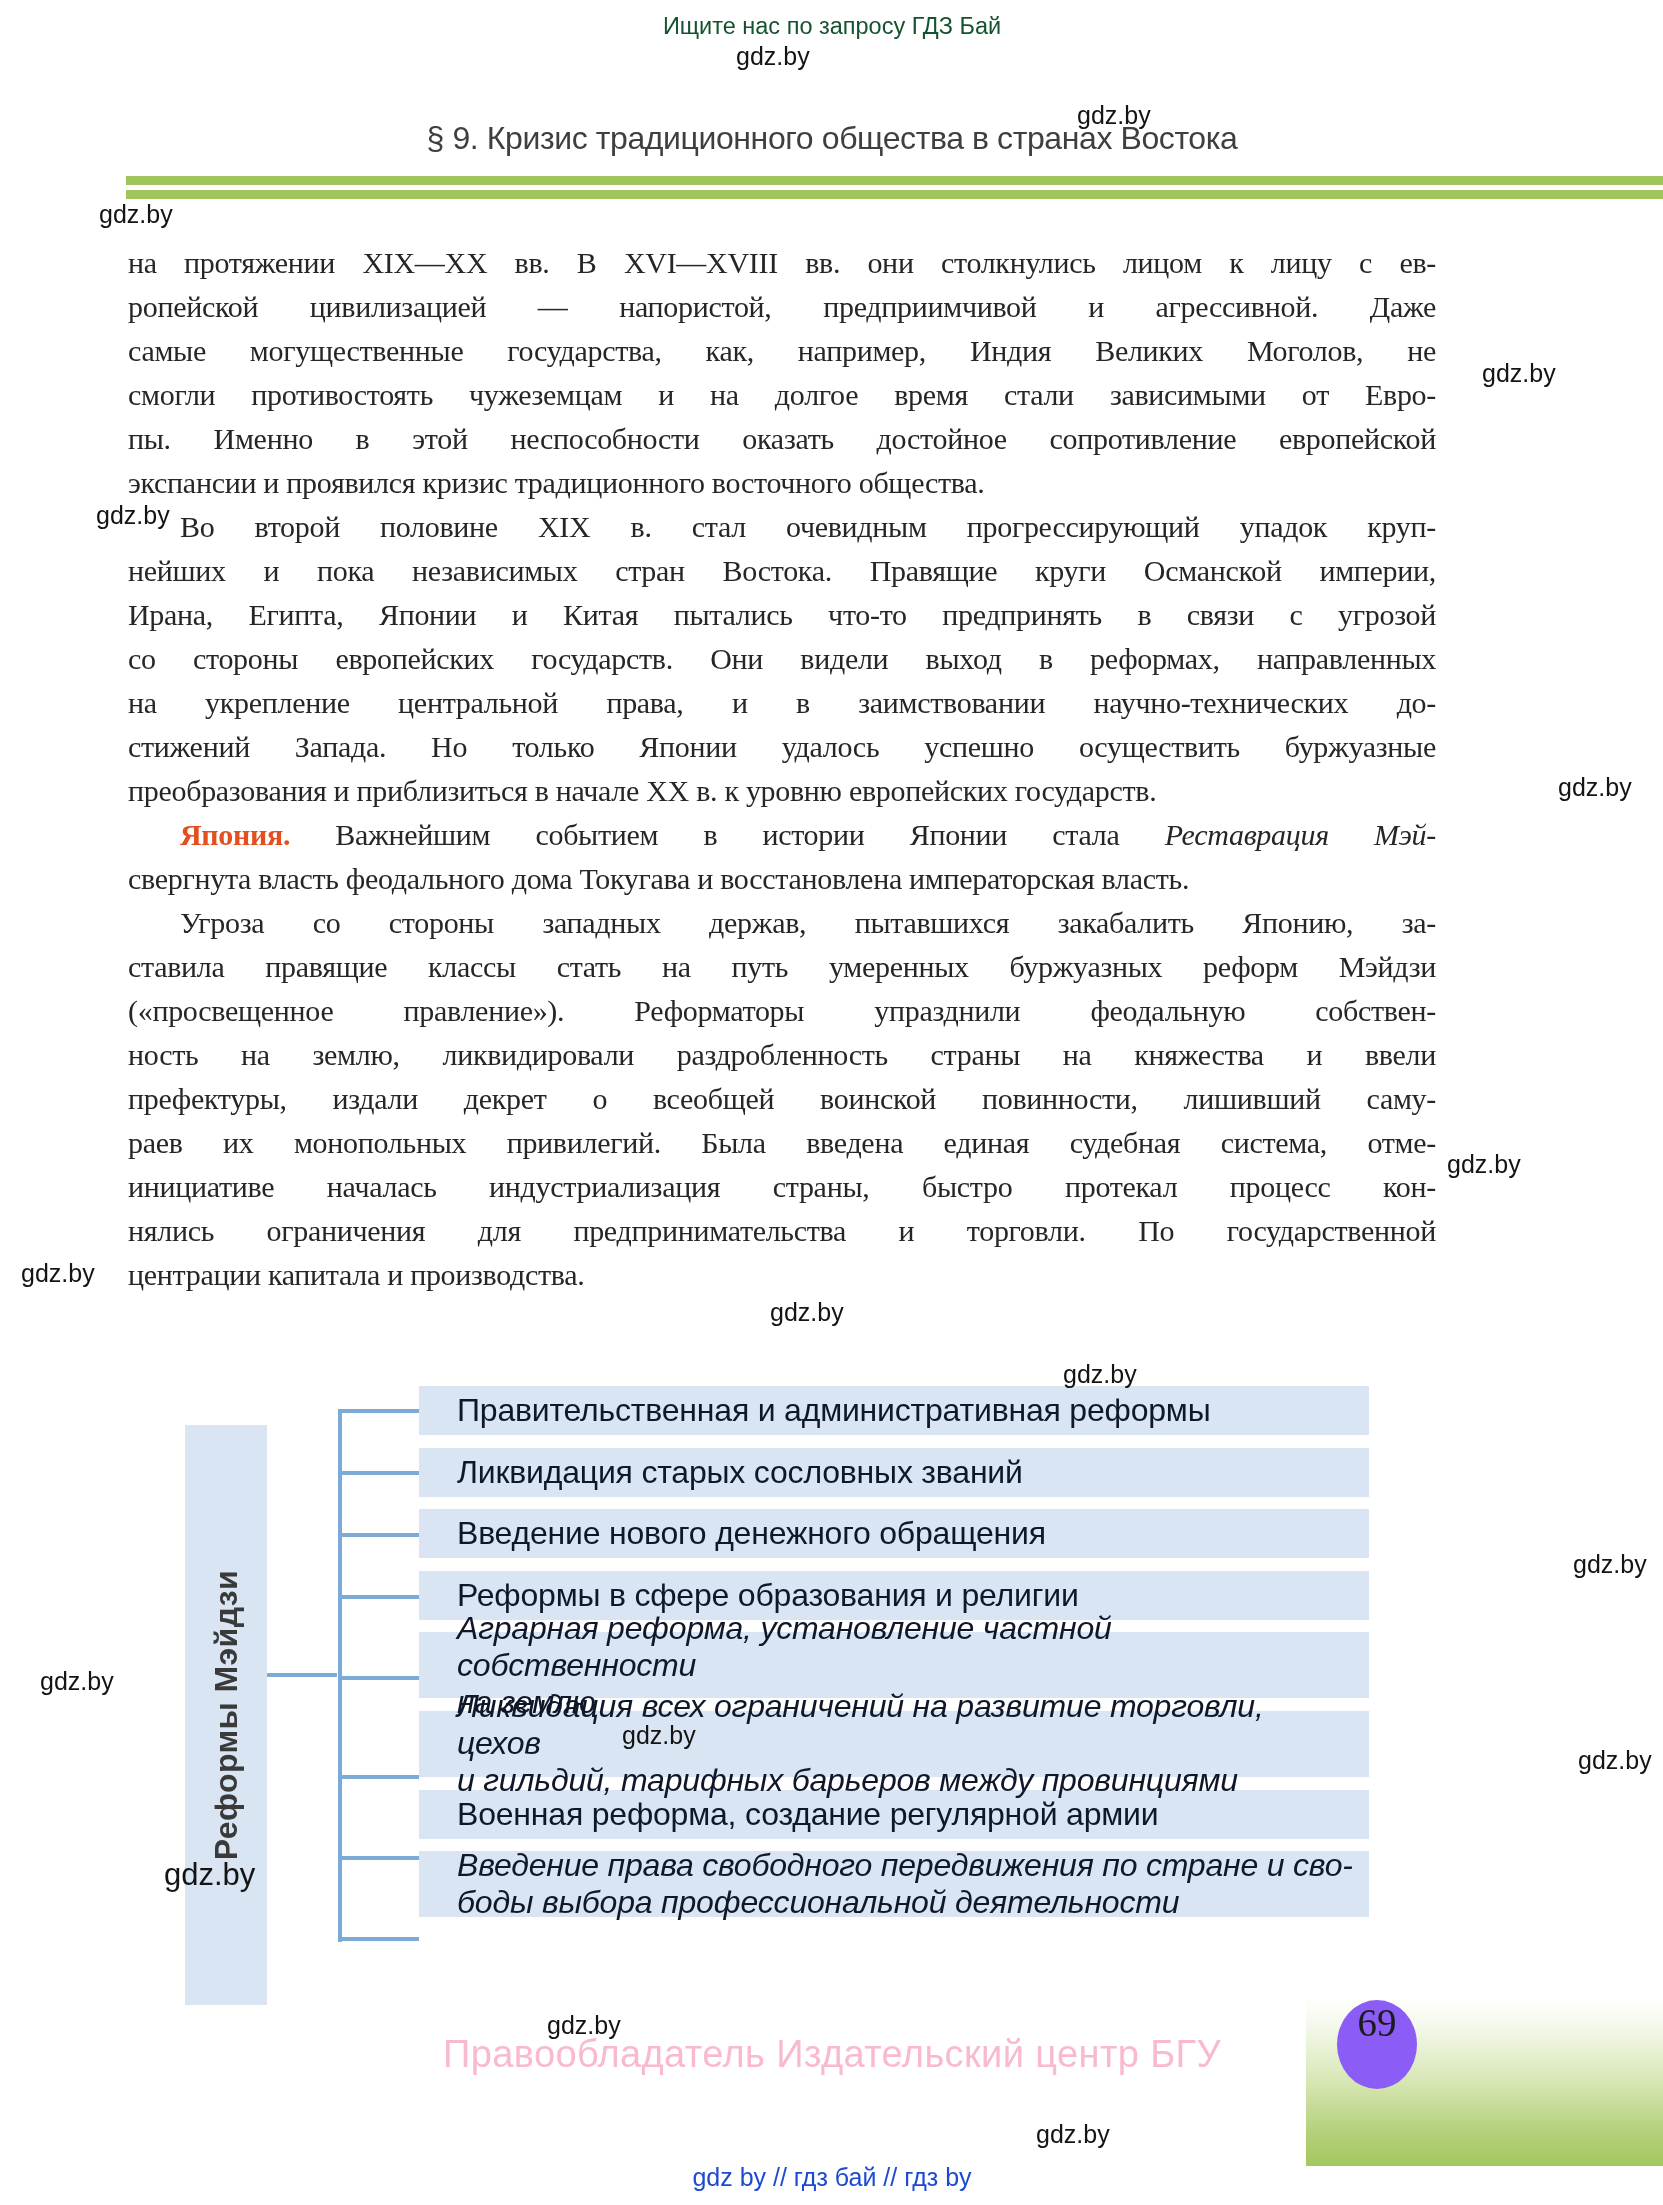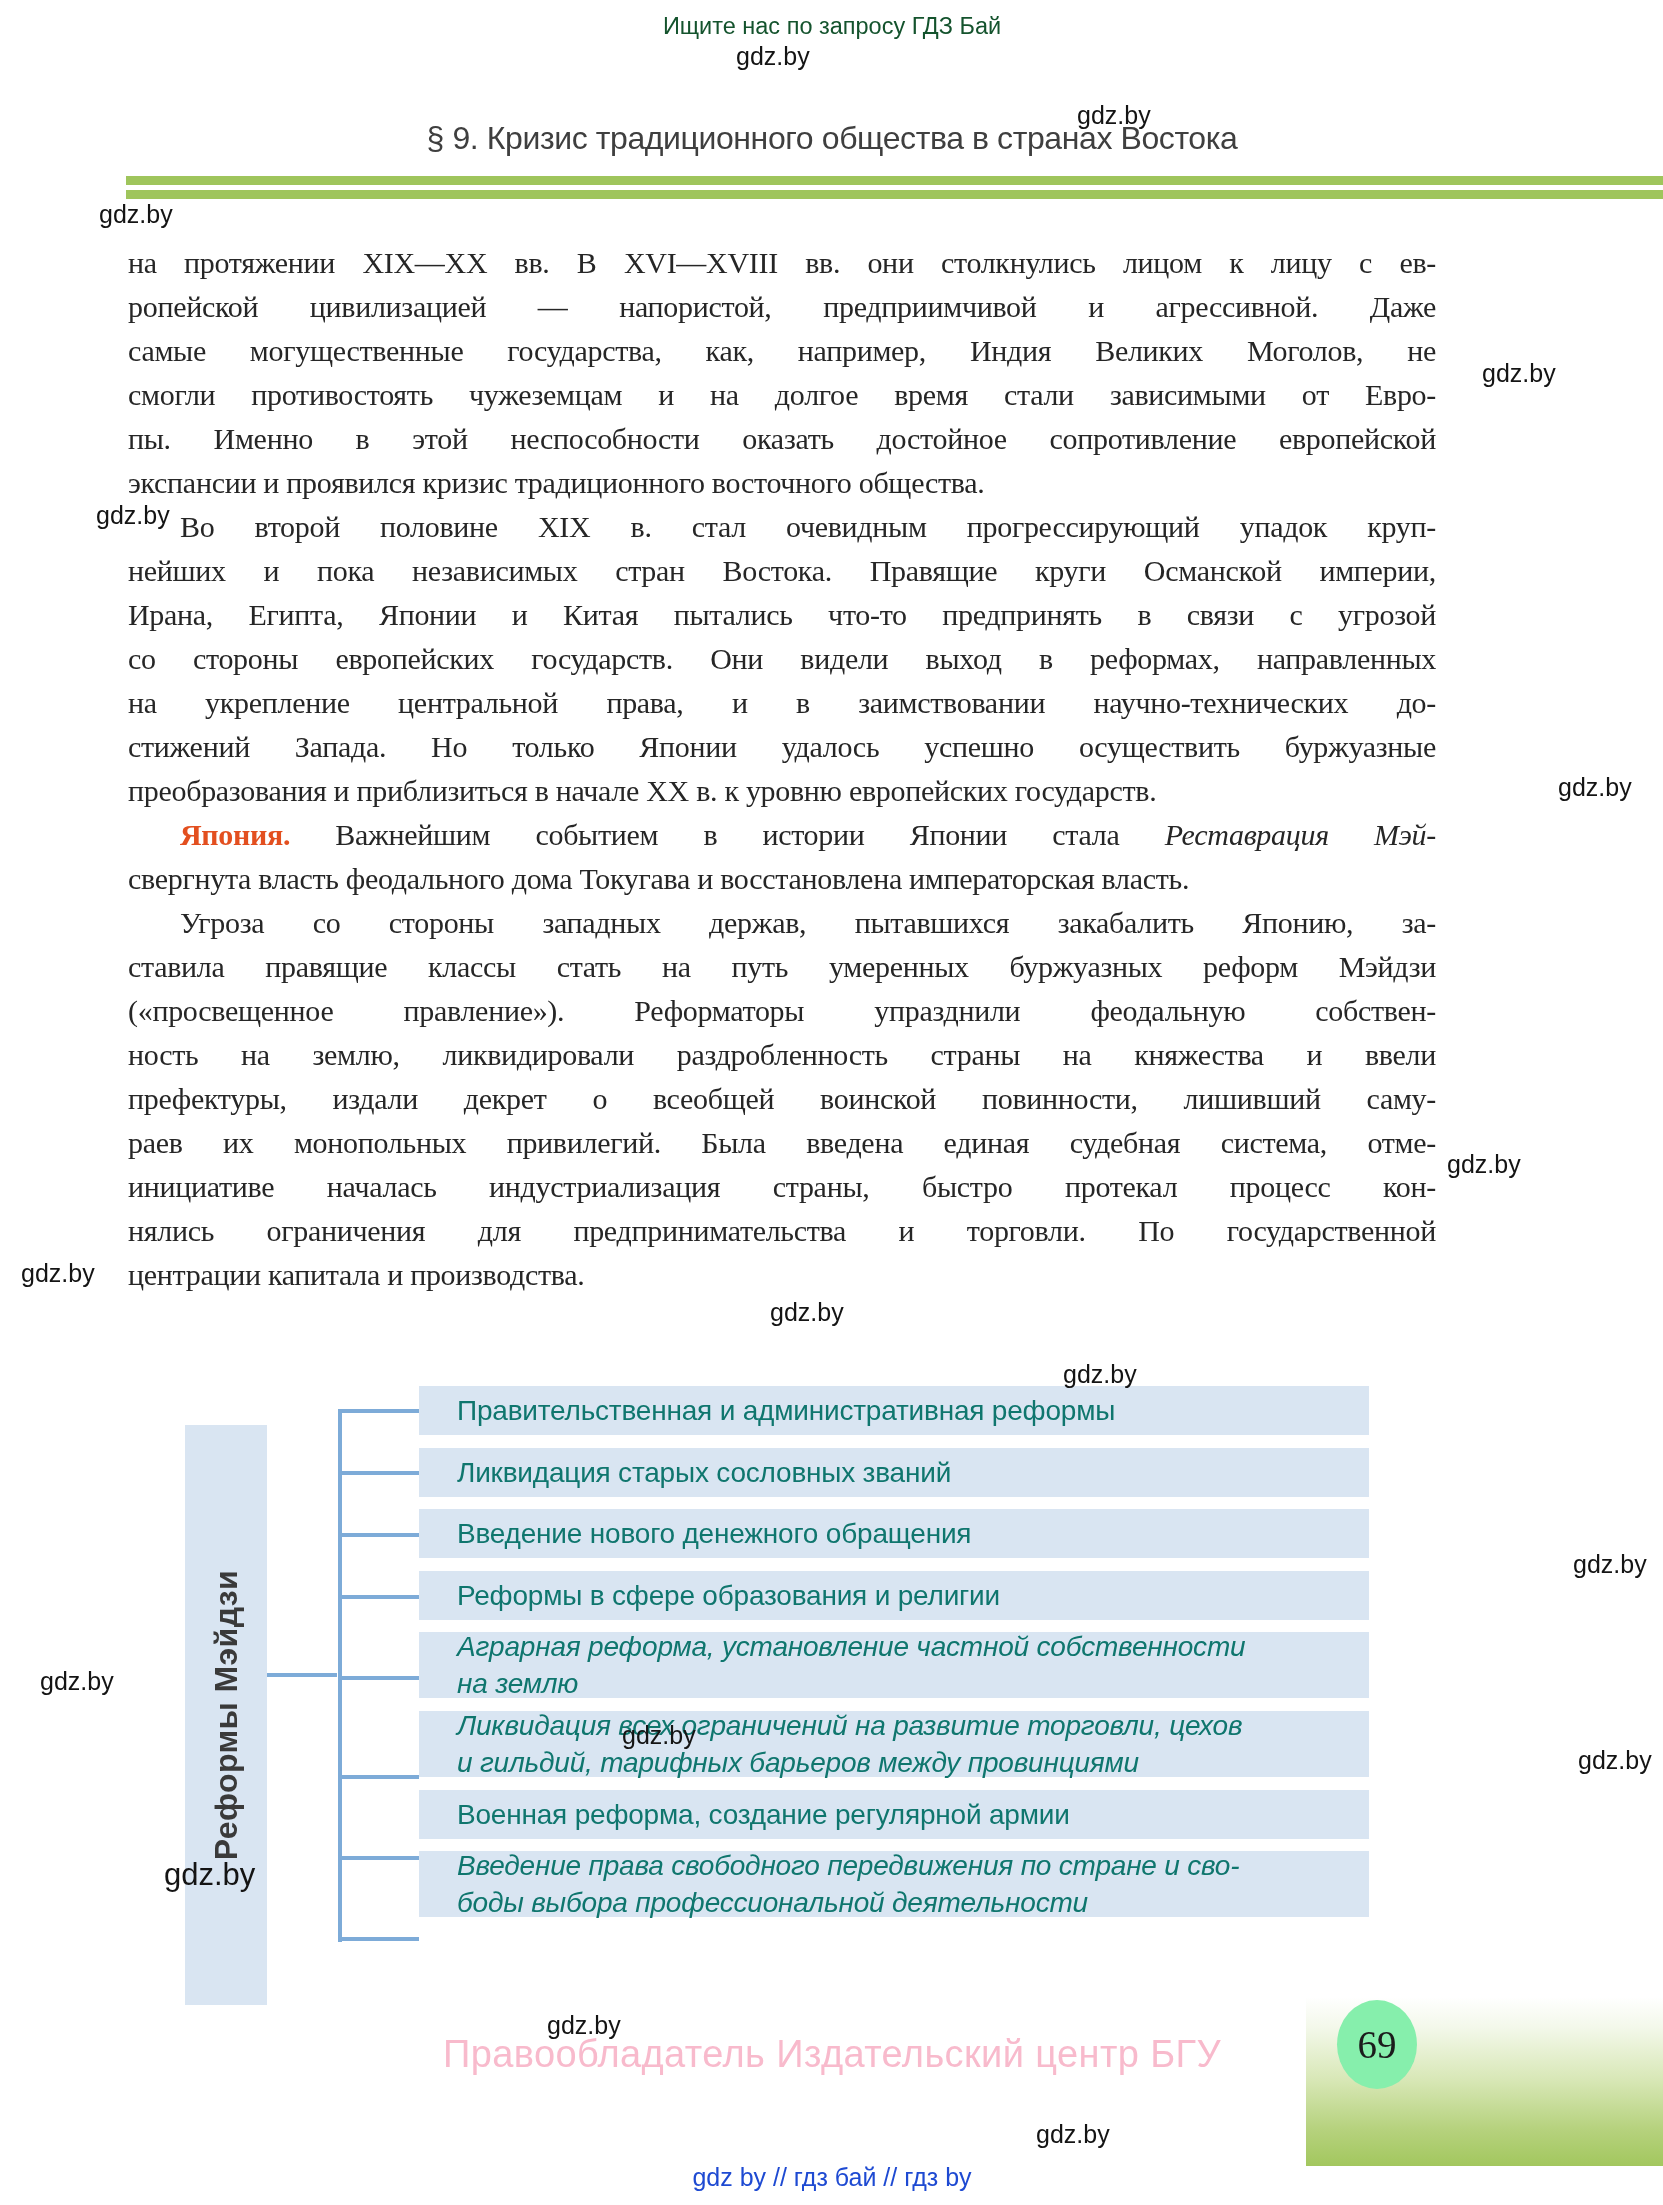--- a/index.html
+++ b/index.html
@@ -26,31 +26,31 @@
   .accent{color:#e34f1f;font-weight:bold;}
   
   .diagram{position:absolute;left:0;top:1386px;width:1664px;height:625px;}
   .dlabel{position:absolute;left:185px;top:39px;width:82px;height:580px;background:#d9e5f2;}
   .dlabel span{position:absolute;left:50%;top:50%;transform:translate(-50%,-50%) rotate(-90deg);
                white-space:nowrap;font-size:32px;font-weight:bold;color:#3a3a3a;letter-spacing:0.4px;}
   .dcol{position:absolute;left:419px;top:0;width:950px;}
   .dbox{height:49px;margin-bottom:12.6px;background:#d9e5f2;box-sizing:border-box;
         display:flex;flex-direction:column;justify-content:center;padding-left:38px;padding-right:13.4px;}
   .dbox.tall{height:66px;font-style:italic;}
-  .dline{font-size:28px;line-height:37px;color:#0f766e;letter-spacing:-0.2px;}
+  .dline{font-size:32px;line-height:37px;color:#0f172a;letter-spacing:-0.2px;}
   .conn{position:absolute;background:#7dabd8;}
   
   .copyright{position:absolute;top:2033px;left:0;width:100%;text-align:center;
              font-size:38px;color:#f8bacc;letter-spacing:0.4px;}
   .links{position:absolute;top:2163px;left:0;width:100%;text-align:center;
          font-size:25px;color:#1e4ad2;}
   .greenbox{position:absolute;left:1306px;top:1997px;width:357px;height:169px;
             background:linear-gradient(180deg,#ffffff 0%,#f3f8ea 18%,#d9e8b8 48%,#b6d27e 78%,#a3c75e 100%);}
   .pagenum-circle{position:absolute;left:1337px;top:2000px;width:80px;height:89px;
-                  background:#86efac;border-radius:50%;display:flex;align-items:center;justify-content:center;}
+                  background:#8b5cf6;border-radius:50%;display:flex;align-items:flex-start;justify-content:center;}
   .pagenum-circle span{font-family:"Liberation Serif",serif;font-size:39px;color:#1c1c1c;}
 </style>
 </head>
 <body>
 
 <div class="page">
 
   <div class="promo">Ищите нас по запросу ГДЗ Бай</div>
 
   <div class="title">§ 9. Кризис традиционного общества в странах Востока</div>

